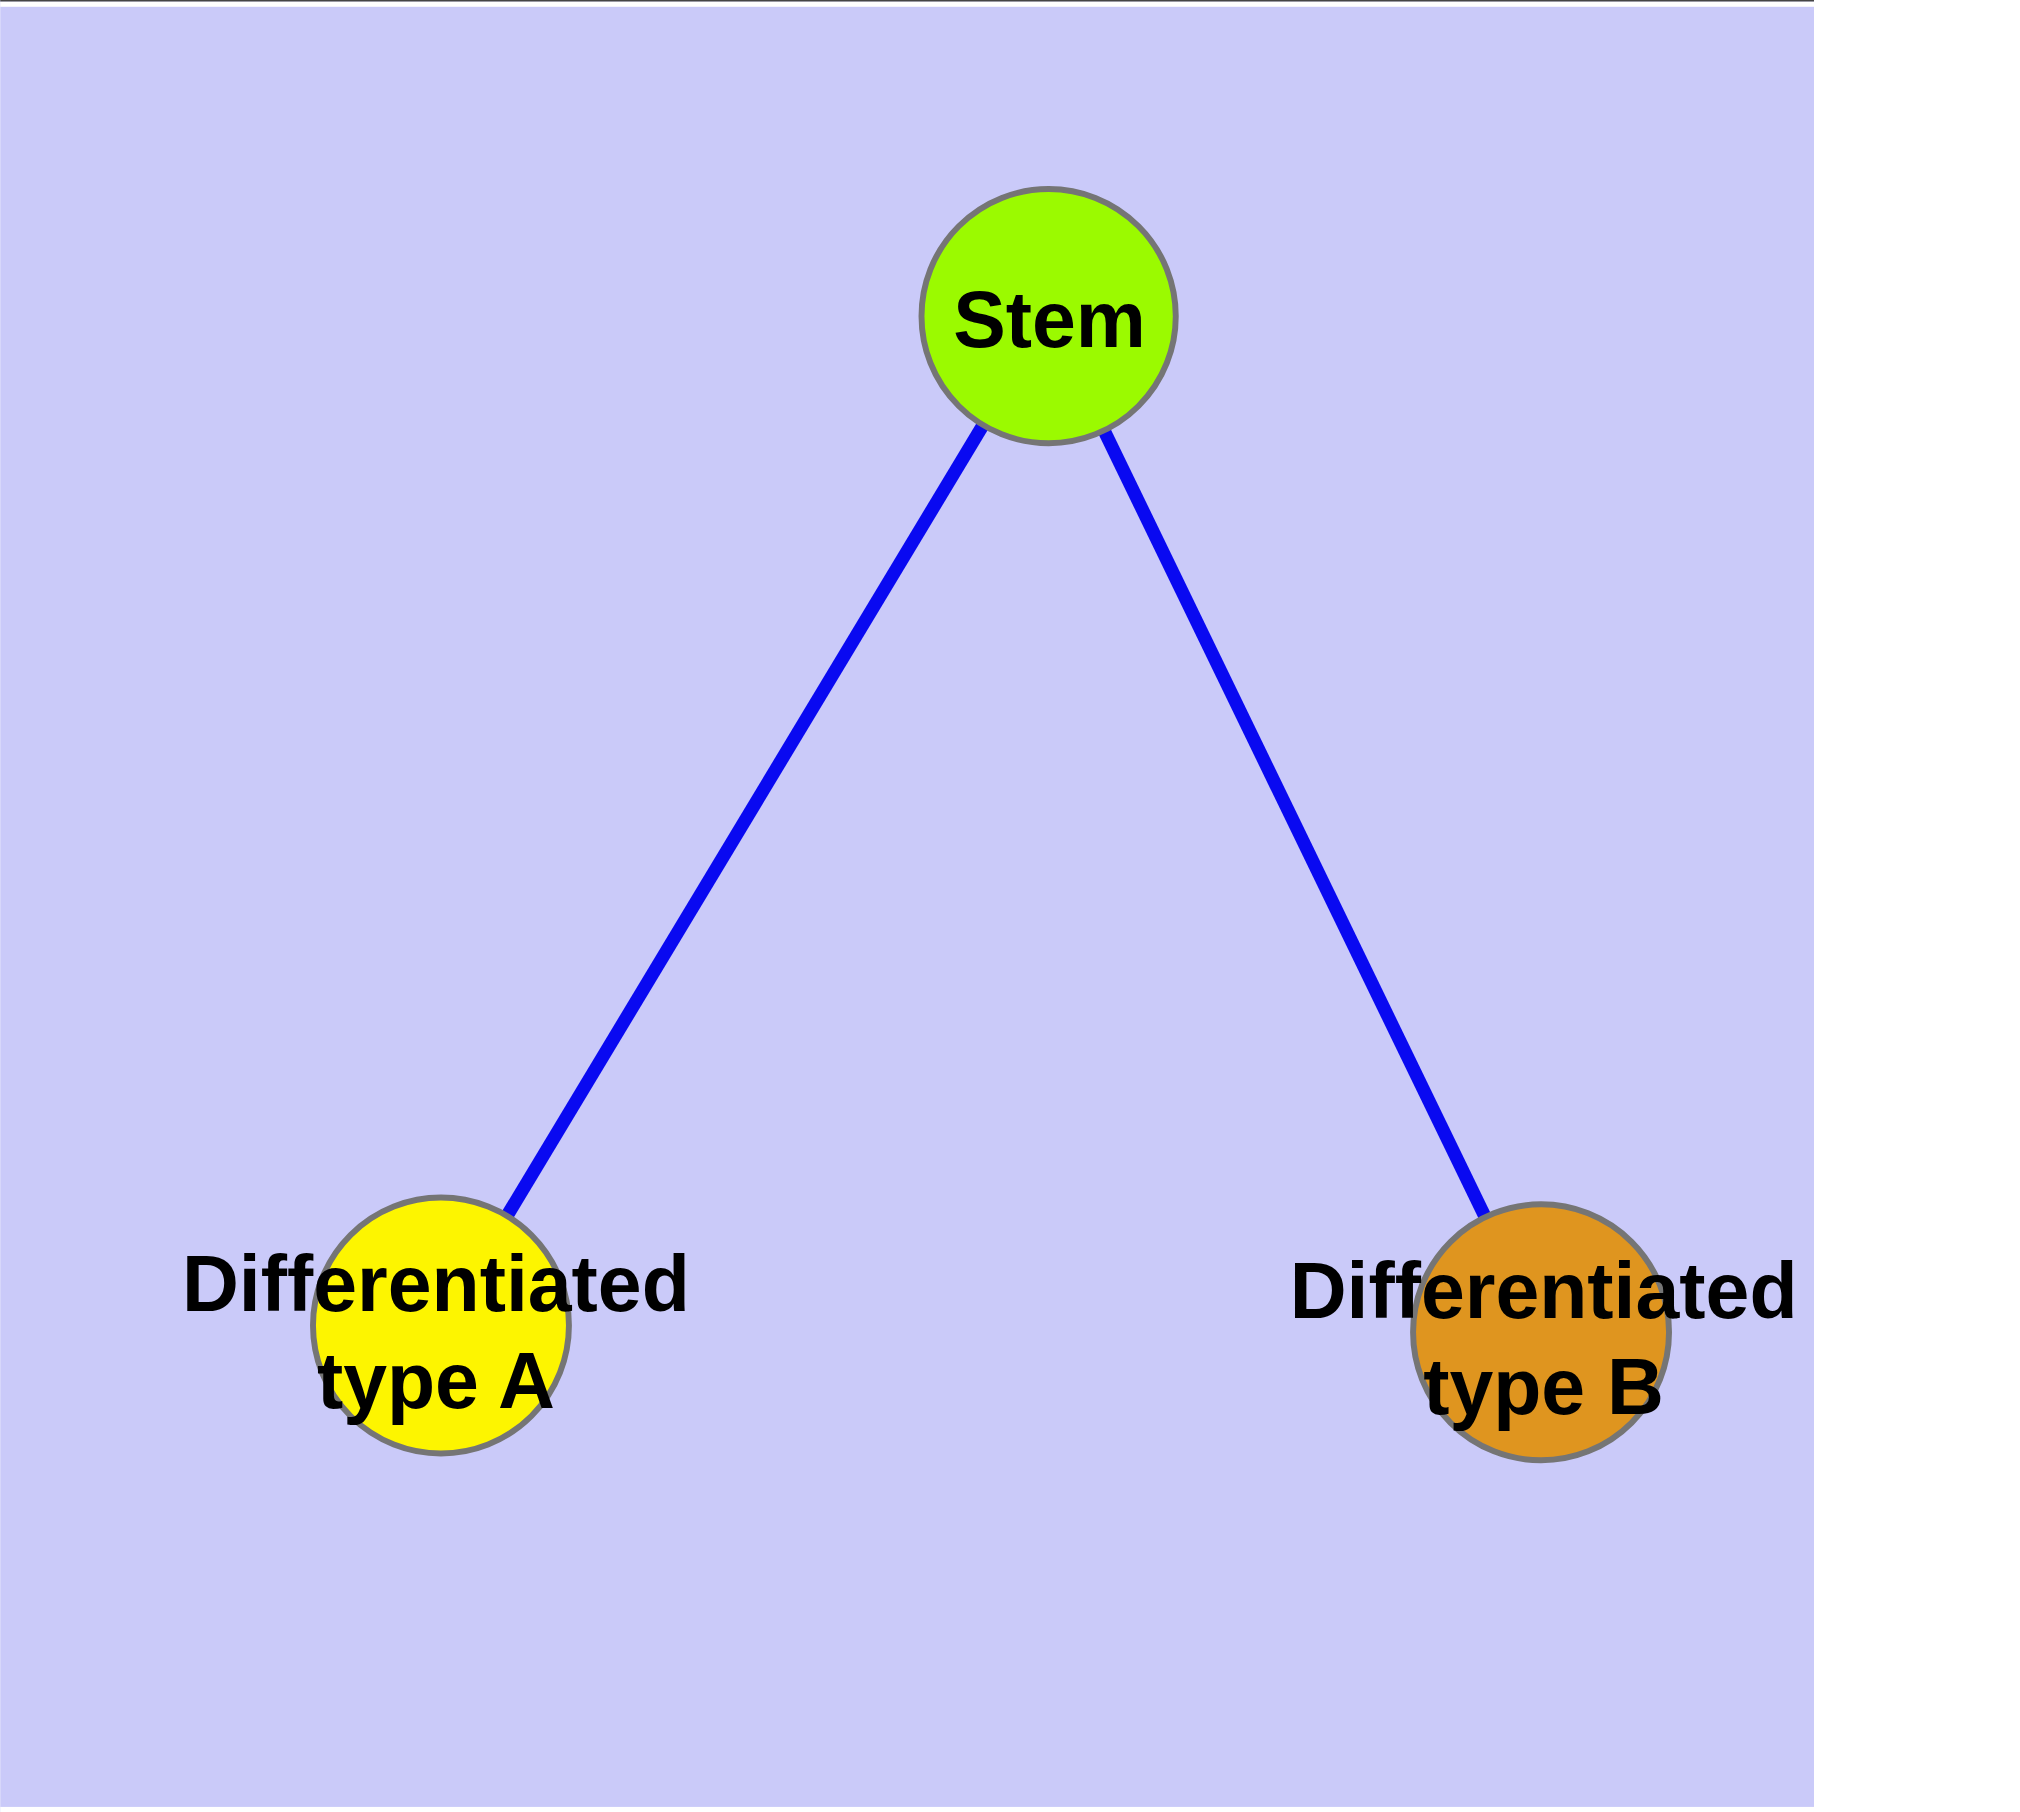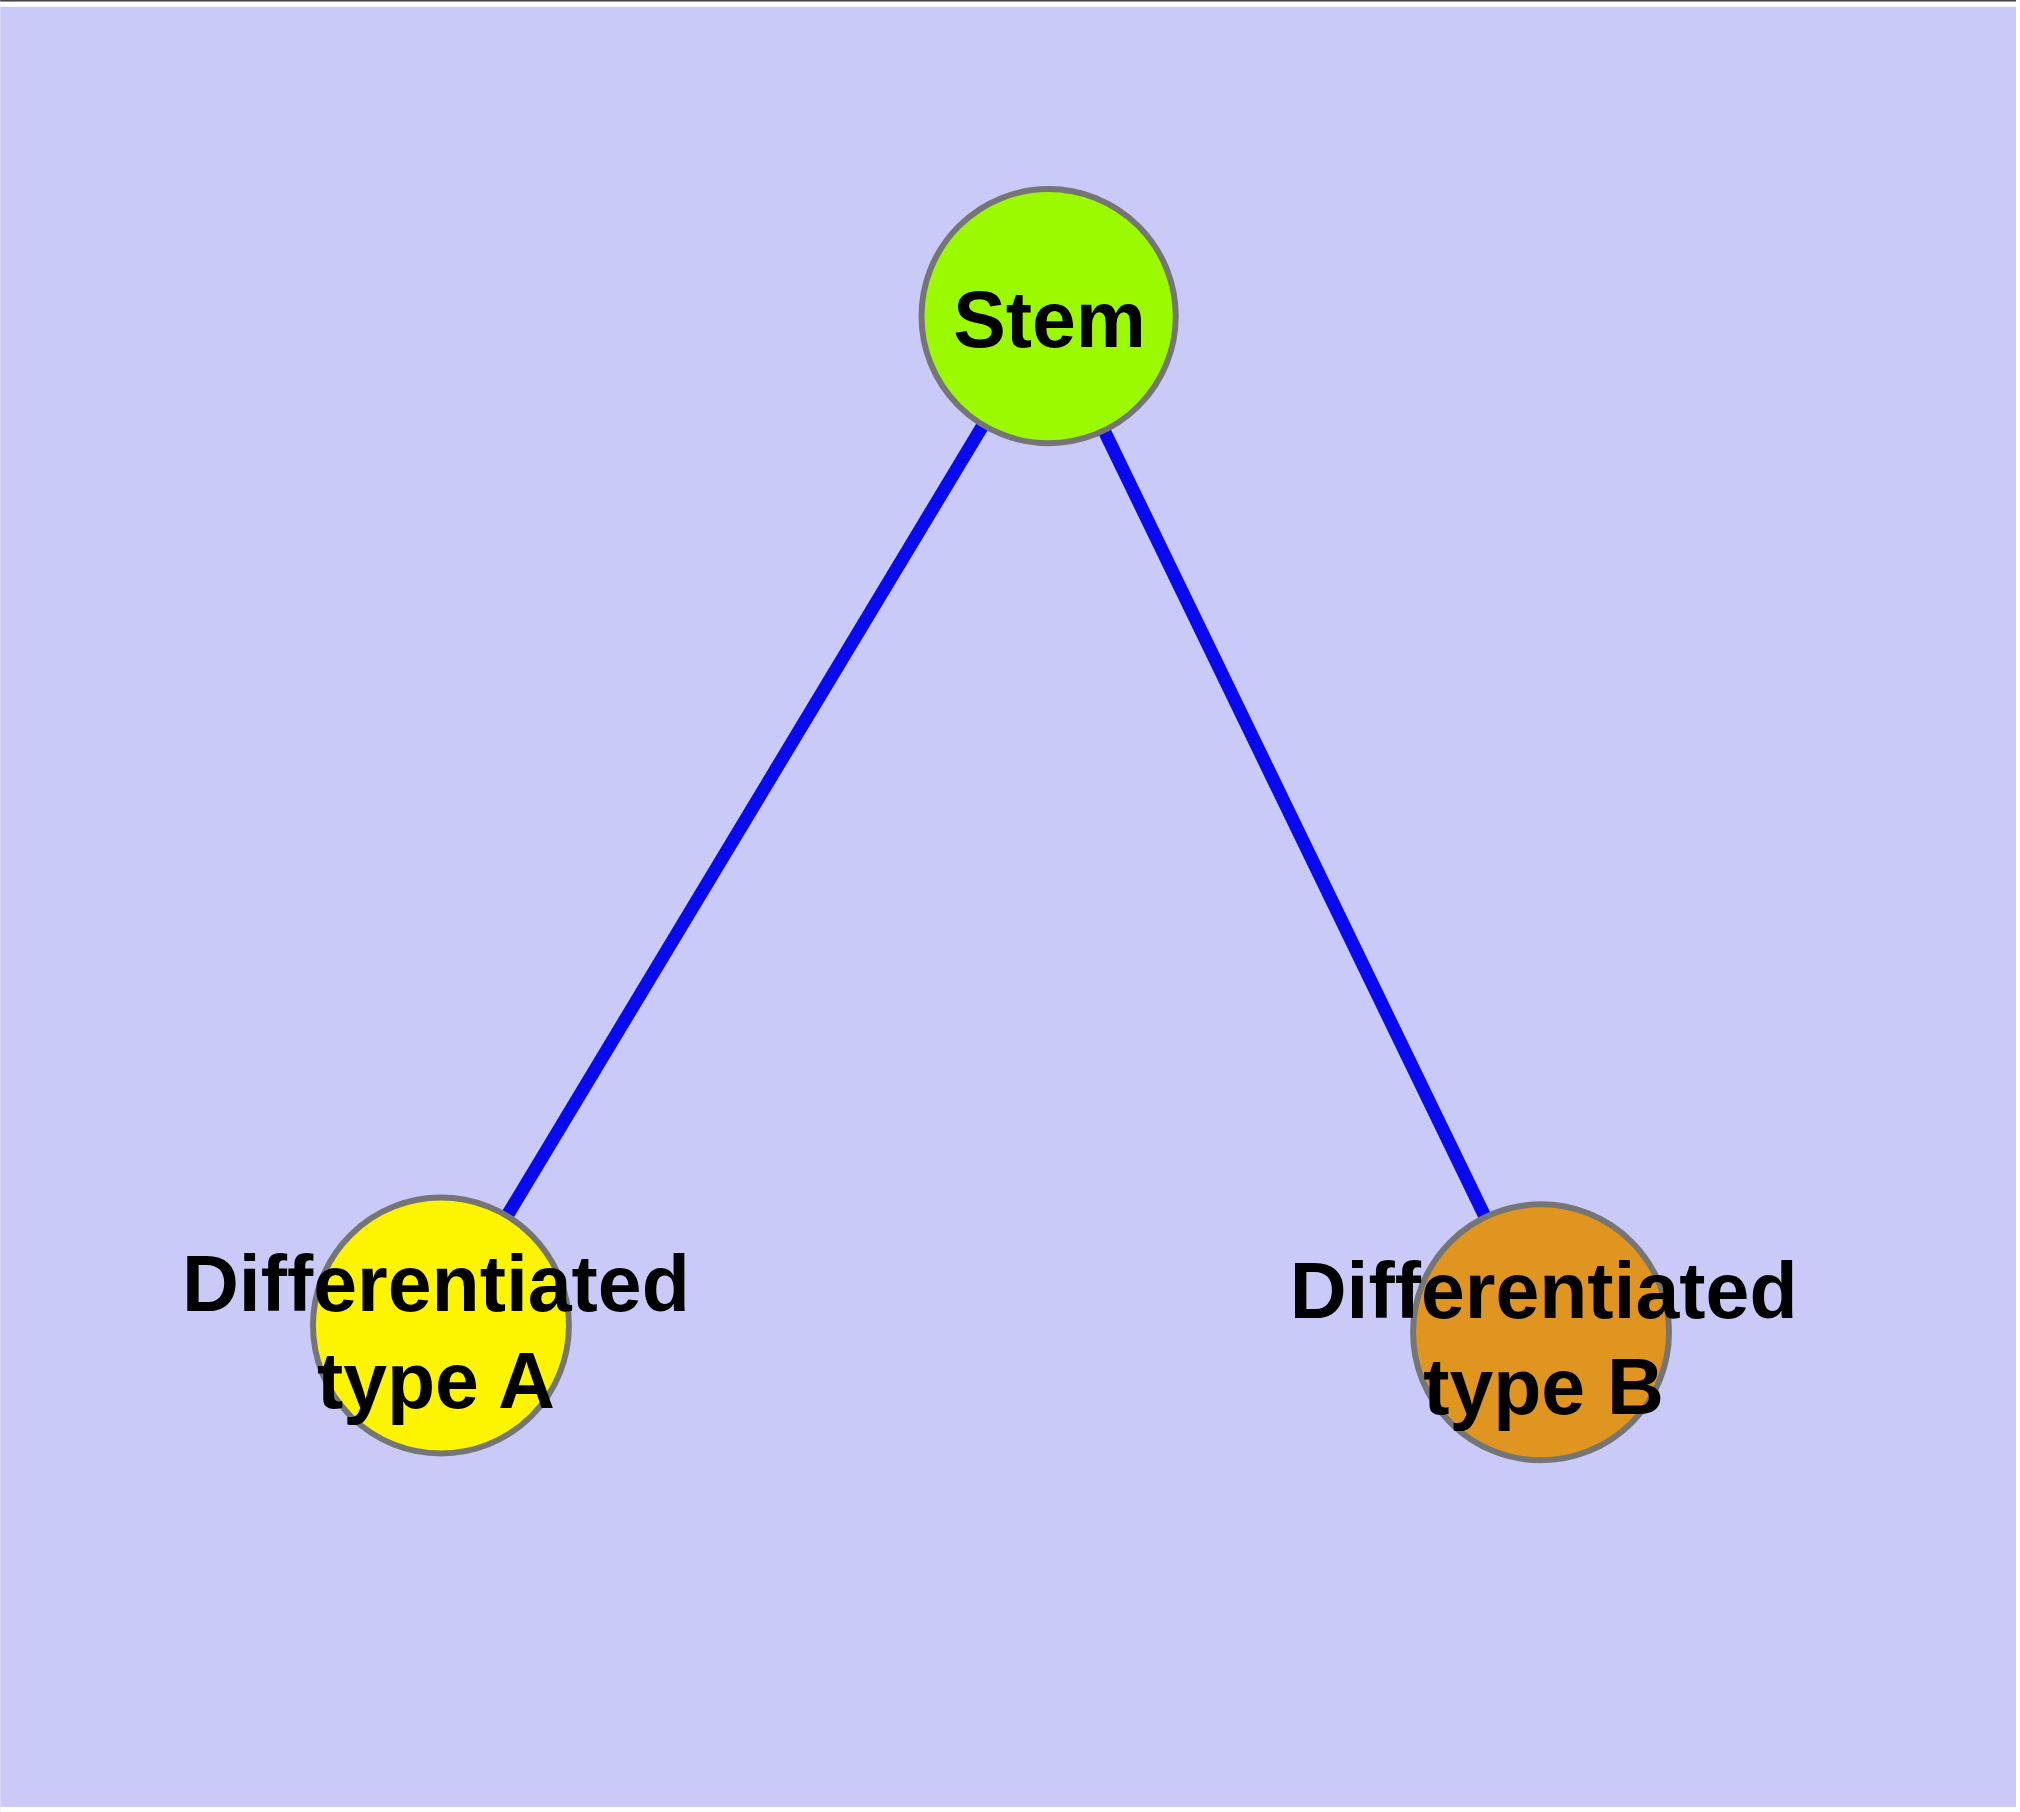--- a/index.html
+++ b/index.html
@@ -2,21 +2,21 @@
 <html style="--color-background: #cacaf9; --color-edge: #0909f1; --color-node-border: #757575; --color-label: #000000;font-size:13.6px"><head>
 <meta charset="utf-8">
 <style>
   html, body {
     margin: 0;
     padding: 0;
     background: #ffffff;
   }
   #stage {
     position: relative;
-    width: 2016px;
+    width: 1814px;
     height: 1812px;
     overflow: hidden;
     font-family: "Liberation Sans", "DejaVu Sans", sans-serif;
   }
   svg { display: block; }
   .bg {
     fill: var(--color-background, #cacaf9);
   }
   .edge {
     stroke: var(--color-edge, #0909f1);

